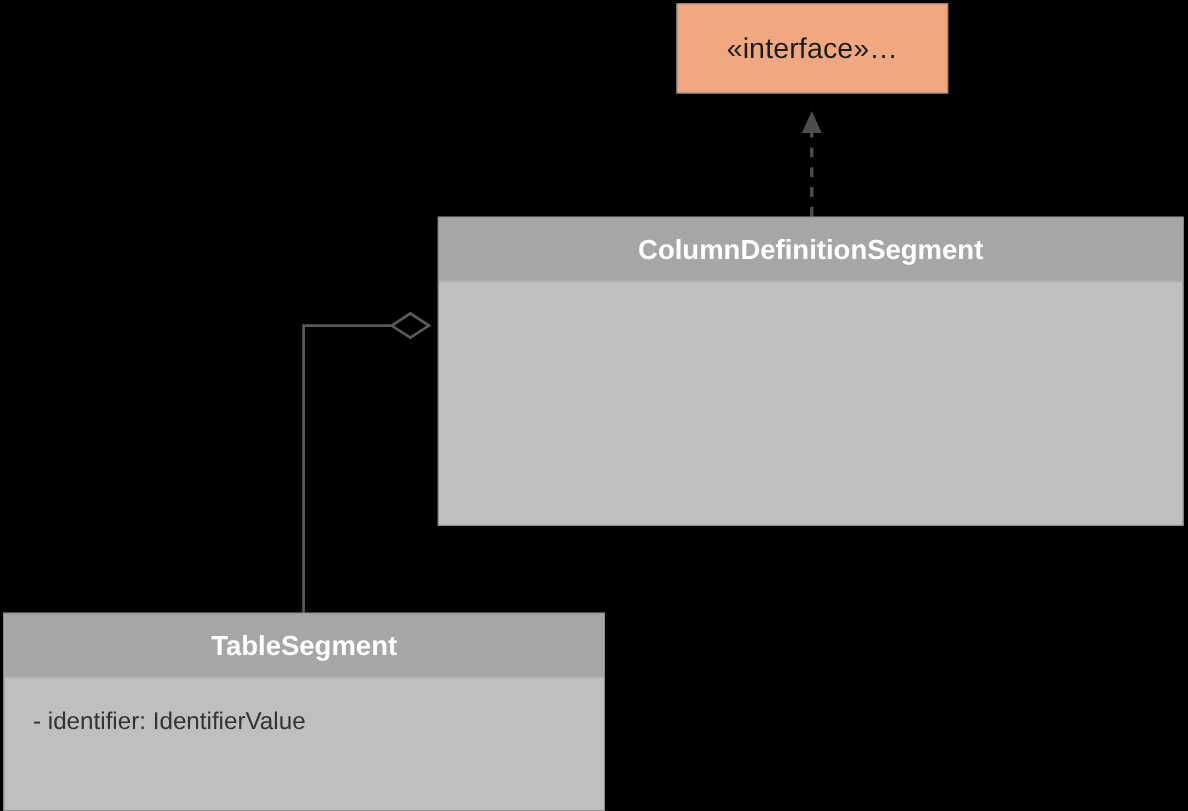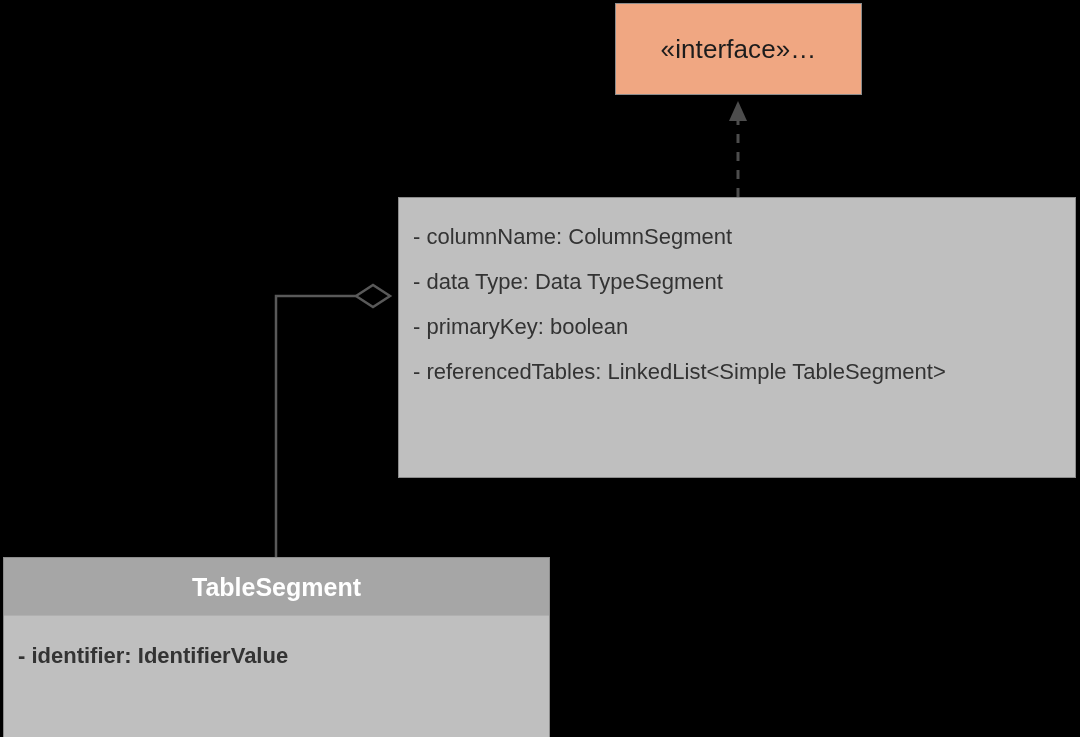--- a/index.html
+++ b/index.html
@@ -59,21 +59,21 @@
     white-space: nowrap;
     overflow: hidden;
   }
 
   
   #interface-box {
     position: absolute;
     left: 615px;
     top: 3px;
     width: 247px;
-    height: 92px;
+    height: 82px;
     box-sizing: border-box;
     background: #f0a782;
     border: 1px solid #8c8c8c;
     display: flex;
     align-items: center;
     justify-content: center;
     text-align: center;
   }
   #interface-label {
     color: #1c1c1c;
@@ -112,22 +112,21 @@
     width: 547px;
     height: 190px;
   }
   #class-colseg .uml-header {
     height: 58px;
     line-height: 58px;
     font-size: 25px;
     border-bottom: 1px solid #b0b0b0;
   }
   #class-colseg .uml-attrs {
-    padding: 18px 0 0 14px;
-    font-weight: bold;
+    padding: 18px 0 0 26px;
   }
   #class-colseg .uml-attr {
     font-size: 22px;
     line-height: 43px;
     height: 43px;
   }
 </style>
 </head>
 <body>
 
@@ -144,26 +143,21 @@
       <polyline points="276,557 276,296 356,296" fill="none" stroke="#595959" stroke-width="2.5" stroke-linejoin="miter" stroke-linecap="butt"></polyline>
       <polygon points="356,296 373,285 390,296 373,307" fill="none" stroke="#595959" stroke-width="2.5" stroke-linejoin="miter"></polygon>
     </g>
   </svg>
 
   <div id="interface-box">
     <span id="interface-label">«interface»…</span>
   </div>
 
   <div id="class-coldef" class="uml-box">
-    <div class="uml-attrs">
-      <div class="uml-attr">- columnName: ColumnSegment</div>
-      <div class="uml-attr">- data Type: Data TypeSegment</div>
-      <div class="uml-attr">- primaryKey: boolean</div>
-      <div class="uml-attr">- referencedTables: LinkedList&lt;Simple TableSegment&gt;</div>
-    </div>
+    <div class="uml-header">ColumnDefinitionSegment</div>
   </div>
 
   <div id="class-colseg" class="uml-box">
     <div class="uml-header">TableSegment</div>
     <div class="uml-attrs">
       <div class="uml-attr">- identifier: IdentifierValue</div>
     </div>
   </div>
 
 </div>

